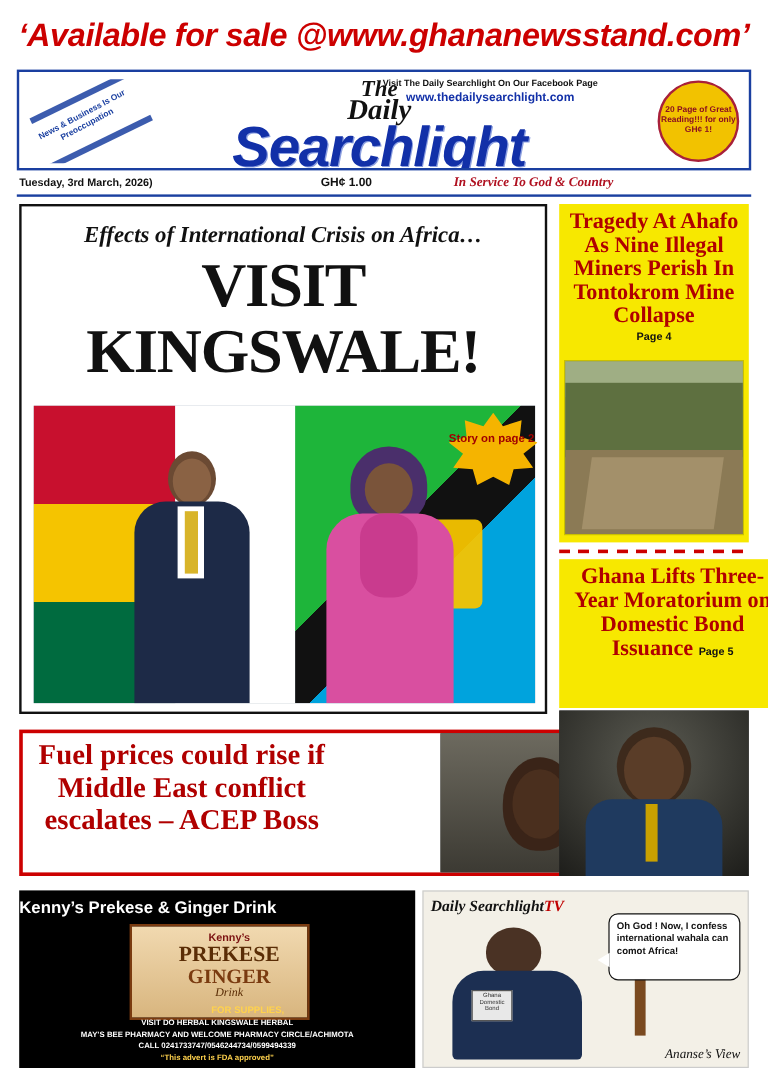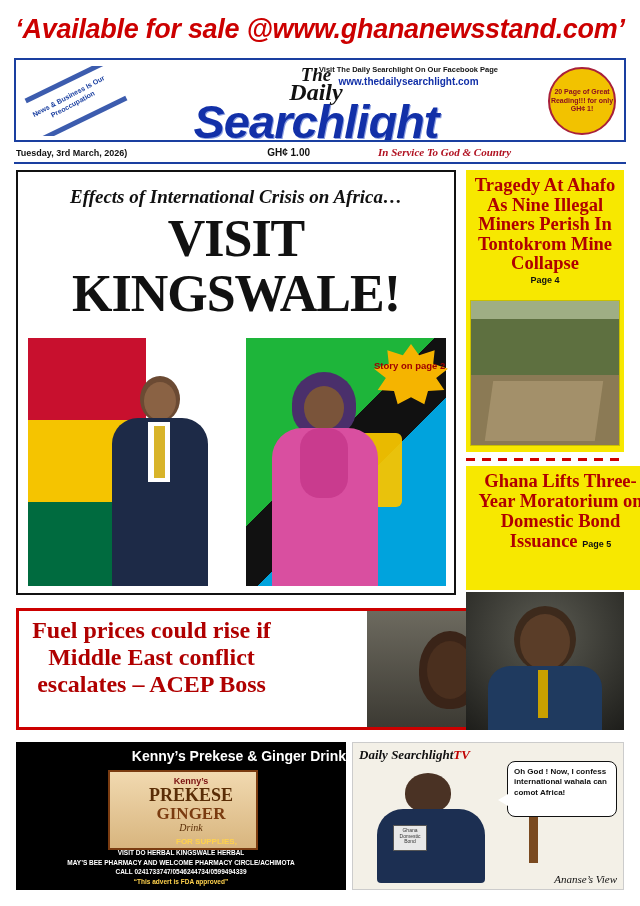--- a/index.html
+++ b/index.html
@@ -319,21 +319,21 @@
   .ad-left {
     position: absolute; left: 16px; top: 742px;
     width: 330px; height: 148px;
     background: #000;
     overflow: hidden;
   }
   .ad-left .title {
     margin-top: 6px;
     font-family: "Liberation Sans", sans-serif;
     font-size: 14px; font-weight: bold; color: #ffffff;
-    text-align: right;
+    text-align: left;
   }
   .ad-pack {
     position: absolute; left: 92px; top: 28px;
     width: 150px; height: 80px;
     background: linear-gradient(#f1d9b0, #d8b57e);
     border: 2px solid #7a3b10;
     padding-left: 16px;
   }
   .ad-pack .brand {
     font-family: "Liberation Sans", sans-serif;

